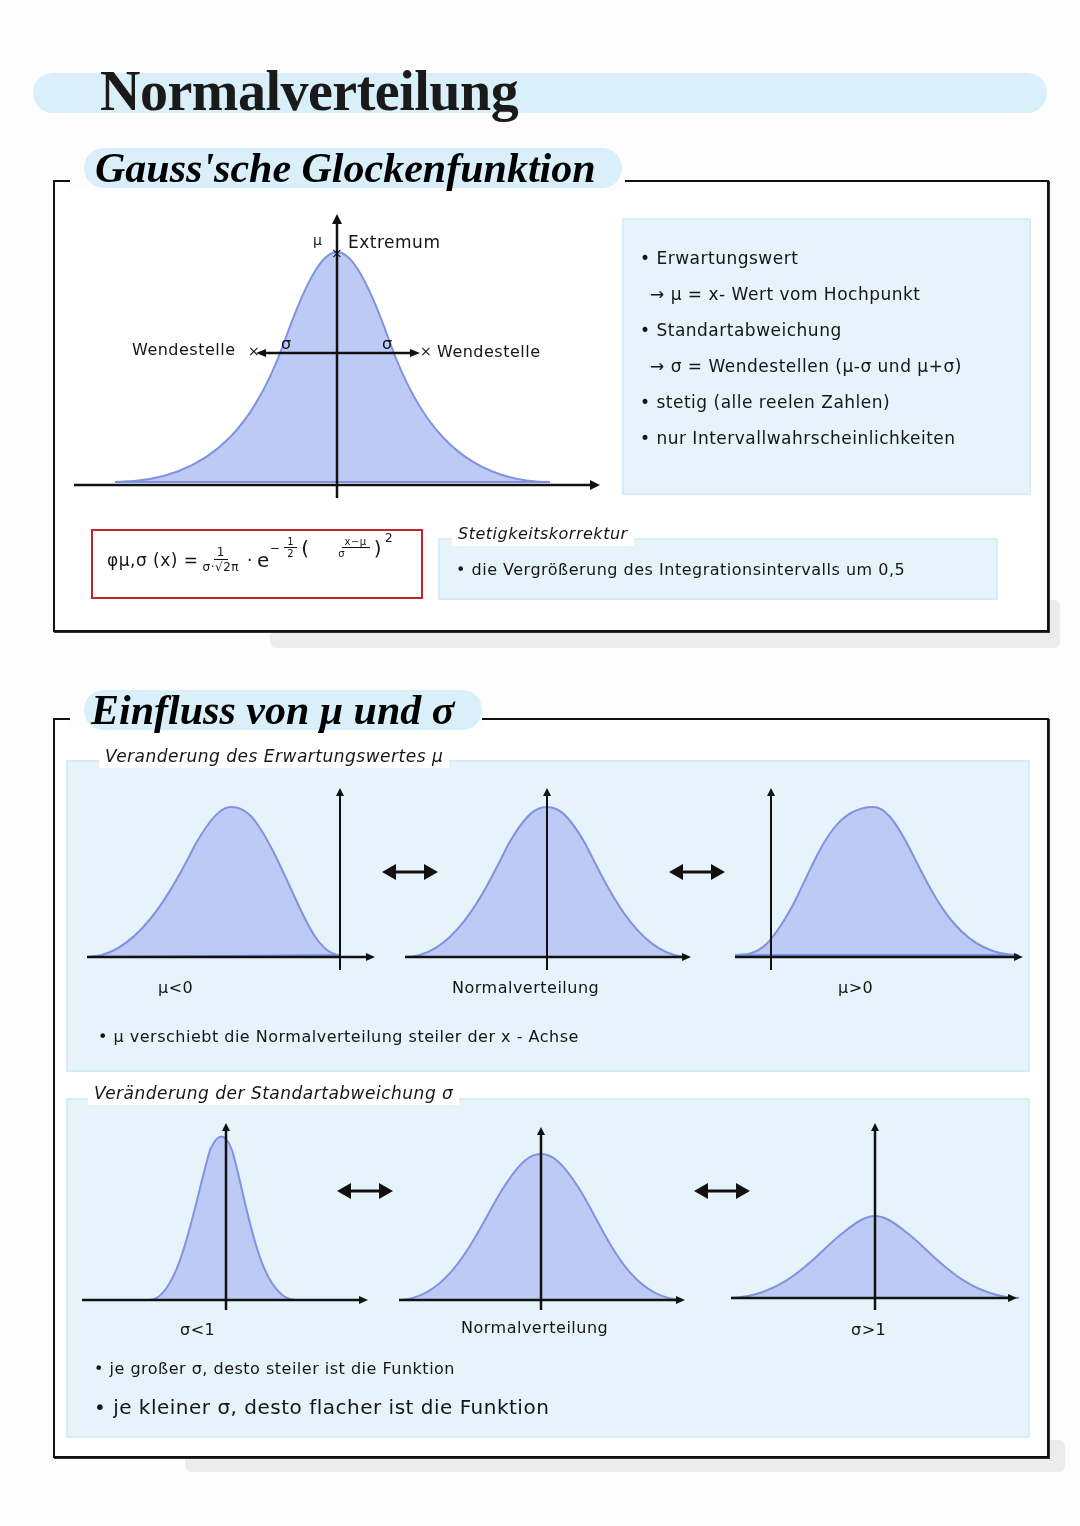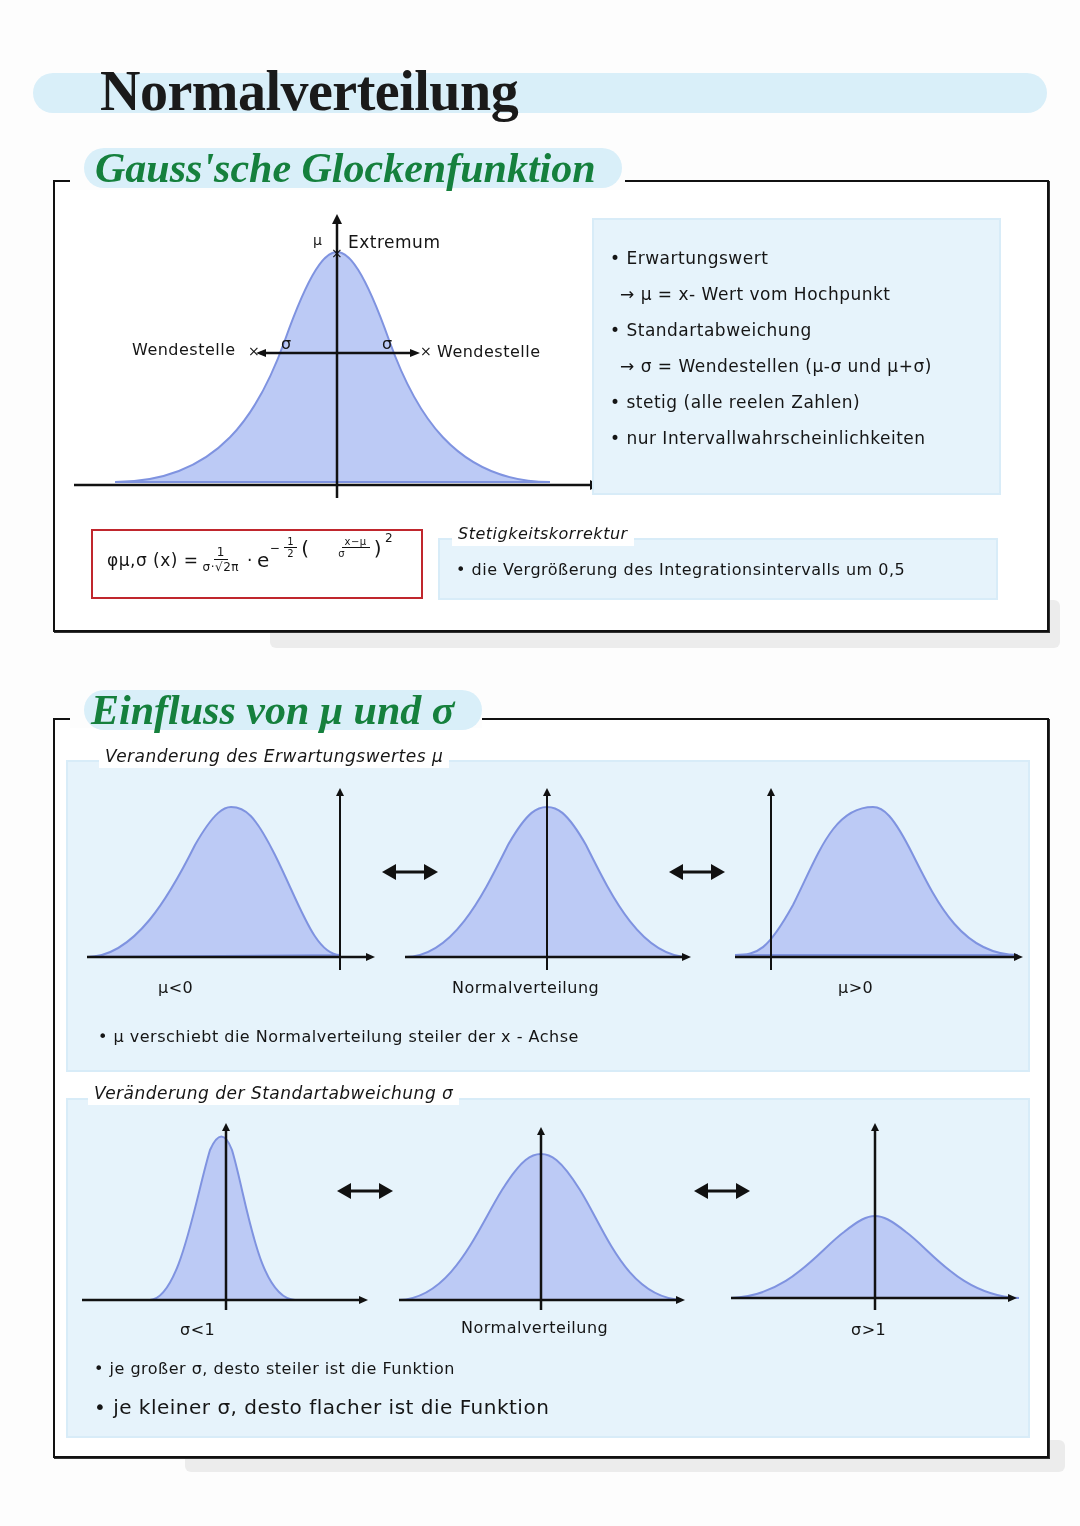--- a/index.html
+++ b/index.html
@@ -9,21 +9,21 @@
   .hand { font-family: "DejaVu Sans", sans-serif; font-weight: 400; letter-spacing: 0.5px; color: #151515; }
 
   
   .title-band { position: absolute; left: 33px; top: 73px; width: 1014px; height: 40px; background: #d9eff9; border-radius: 20px; }
   .title { position: absolute; left: 100px; top: 58px; font-family: "Liberation Serif", serif; font-weight: 700; font-size: 56px; line-height: 66px; color: #1a1a1a; letter-spacing: -0.5px; }
 
   
   .shadow { position: absolute; background: #ececec; border-radius: 6px; }
   .frame { position: absolute; border: 2px solid #111; background: #fff; box-shadow: 1px 1px 0 #333; }
   .section-title-wrap { position: absolute; height: 40px; background: #d9eff9; border-radius: 20px; }
-  .section-title { position: absolute; font-family: "Liberation Serif", serif; font-style: italic; font-weight: 700; font-size: 42px; line-height: 48px; color: #15803d; background: transparent; }
+  .section-title { position: absolute; font-family: "Liberation Serif", serif; font-style: italic; font-weight: 700; font-size: 42px; line-height: 48px; color: #000000; background: transparent; }
   .title-gap { position: absolute; background: #fdfdfd; }
 
   .info-box { position: absolute; background: #e6f3fb; border: 2px solid #d8ecf8; }
   .info-list { list-style: none; }
   .info-list li { font-size: 17px; line-height: 36px; white-space: nowrap; }
 
   .formula-box { position: absolute; left: 91px; top: 529px; width: 332px; height: 70px; border: 2px solid #c0262d; background: #fff; }
   .formula { position: absolute; left: 14px; top: 14px; font-size: 17px; display: flex; align-items: center; white-space: nowrap; }
   .frac { display: inline-flex; flex-direction: column; align-items: center; margin: 0 4px; font-size: 12px; }
   .frac .num { border-bottom: 1.5px solid #111; padding: 0 3px; line-height: 14px; }
@@ -61,21 +61,21 @@
   <text x="178" y="146" font-size="14" font-family="DejaVu Sans, sans-serif" fill="#111">×</text>
   <text x="350" y="146" font-size="14" font-family="DejaVu Sans, sans-serif" fill="#111">×</text>
 </svg>
 <span class="plain-label hand" style="left:313px; top:232px; font-size:14px;">μ</span>
 <span class="plain-label hand" style="left:348px; top:232px; font-size:17px;text-align:right;">Extremum</span>
 <span class="plain-label hand" style="left:132px; top:340px;">Wendestelle</span>
 <span class="plain-label hand" style="left:437px; top:342px;">Wendestelle</span>
 <span class="plain-label hand" style="left:281px; top:334px;">σ</span>
 <span class="plain-label hand" style="left:382px; top:334px;">σ</span>
 
-<div class="info-box" style="left:592px; top:218px; width:409px; height:277px; padding:20px 12px 0 16px;">
+<div class="info-box" style="left:622px; top:218px; width:409px; height:277px; padding:20px 12px 0 16px;">
   <ul class="info-list hand">
     <li>• Erwartungswert</li>
     <li style="padding-left:10px;">→ μ = x- Wert vom Hochpunkt</li>
     <li>• Standartabweichung</li>
     <li style="padding-left:10px;">→ σ = Wendestellen (μ-σ und μ+σ)</li>
     <li>• stetig (alle reelen Zahlen)</li>
     <li>• nur Intervallwahrscheinlichkeiten</li>
   </ul>
 </div>
 

